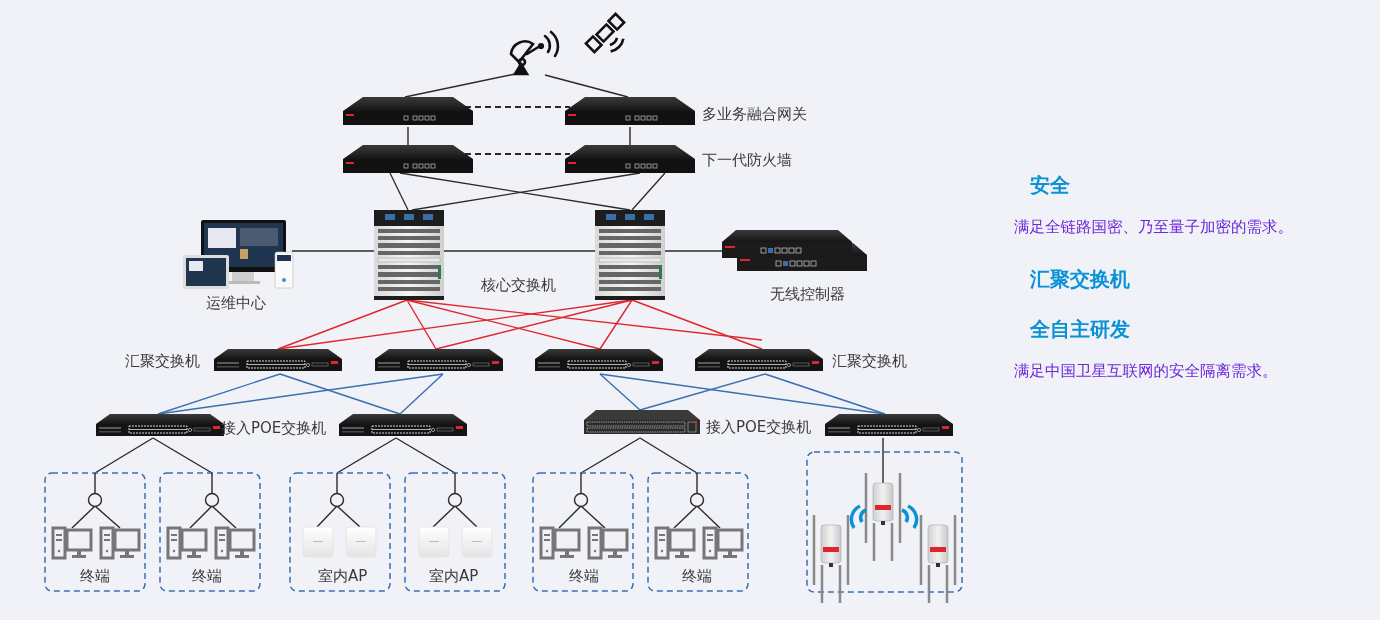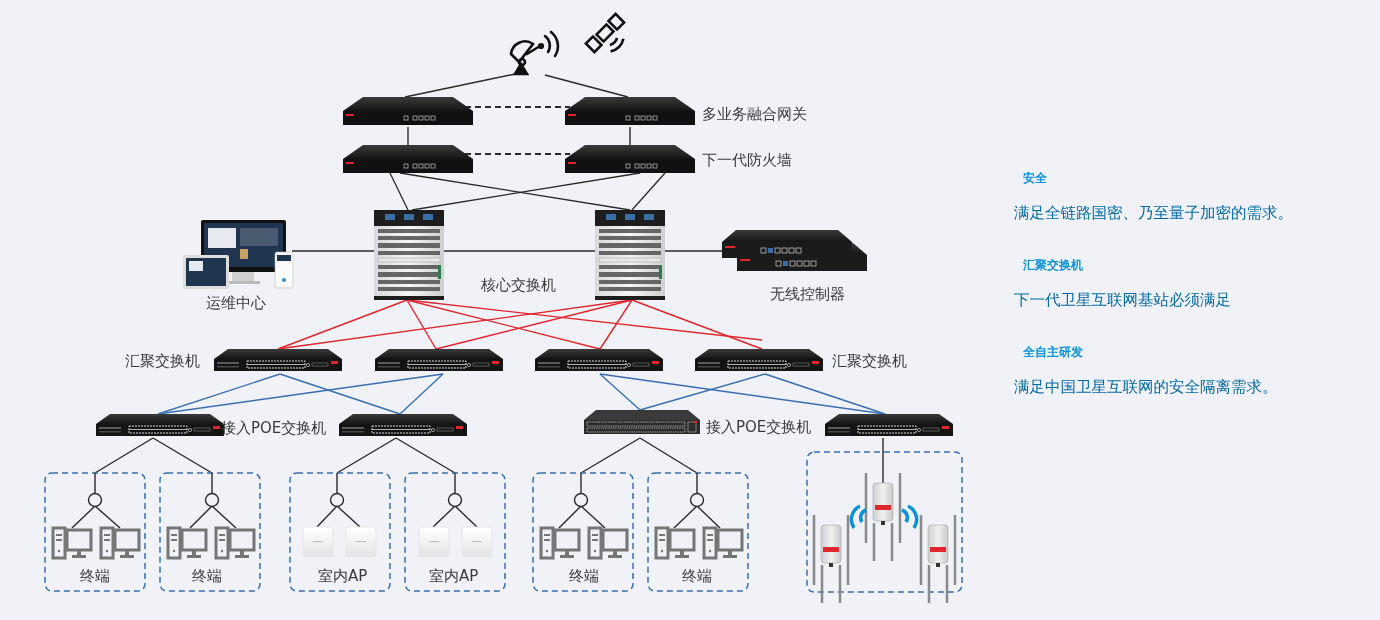--- a/index.html
+++ b/index.html
@@ -5,22 +5,22 @@
   html, body { margin:0; padding:0; }
   body {
     width:1380px; height:620px; overflow:hidden;
     background:#f0f2f8;
     font-family:"DejaVu Sans","Liberation Sans",sans-serif;
     position:relative;
   }
   #diagram { position:absolute; left:0; top:0; width:1380px; height:620px; }
   .lbl { font-family:"DejaVu Sans","Liberation Sans",sans-serif; font-size:15px; fill:#3a3a3a; }
   .side { position:absolute; left:1014px; top:157px; width:360px; }
-  .side .h { color:#0a91d6; font-size:12px; font-weight:bold; line-height:24px; margin:9px; }
-  .side .p { color:#0369a1; font-size:15.5px; line-height:28px; margin:0; }
+  .side .h { color:#0a91d6; font-size:20px; font-weight:bold; line-height:24px; margin:16px; }
+  .side .p { color:#6d28d9; font-size:15.5px; line-height:28px; margin:0; }
   .side .blk { margin-bottom:26px; }
 </style>
 </head>
 <body>
 
 <svg id="diagram" width="1380" height="620" viewBox="0 0 1380 620">
   <defs>
     <linearGradient id="gTop" x1="0" y1="0" x2="0" y2="1">
       <stop offset="0" stop-color="#3a3a3a"></stop>
         <stop offset="1" stop-color="#151515"></stop>
@@ -319,19 +319,18 @@
   <text class="lbl" x="682" y="581">终端</text>
 </svg>
 
 <div class="side">
   <div class="blk">
     <p class="h">安全</p>
     <p class="p">满足全链路国密、乃至量子加密的需求。</p>
   </div>
   <div class="blk">
     <p class="h">汇聚交换机</p>
-    <p class="p">下一代卫星互联网基站必须满足</p>
   </div>
   <div class="blk">
     <p class="h">全自主研发</p>
     <p class="p">满足中国卫星互联网的安全隔离需求。</p>
   </div>
 </div>
 
 </body></html>

